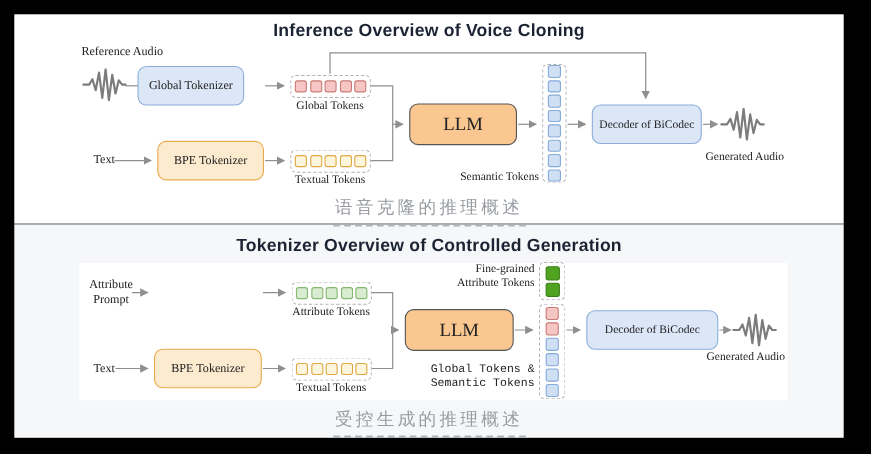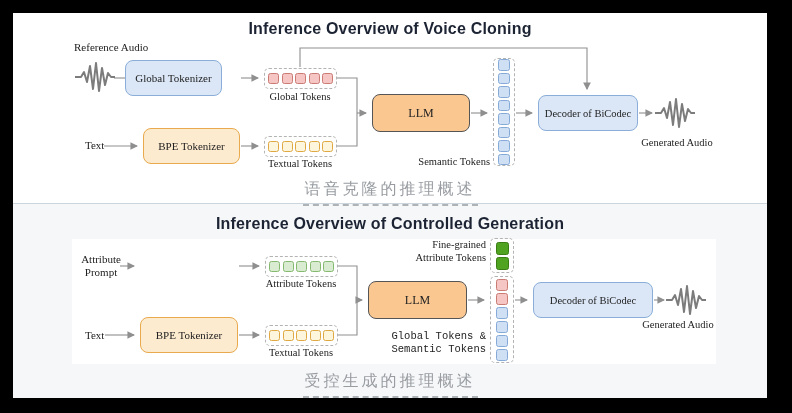--- a/index.html
+++ b/index.html
@@ -15,21 +15,21 @@
          font-family:"Liberation Sans",sans-serif;letter-spacing:.2px;}
   .lbl{font-family:"Liberation Serif",serif;font-size:11px;color:#222;white-space:nowrap;}
   .lbl-c{text-align:center;}
   .lbl-r{text-align:right;white-space:normal;line-height:12.5px;}
   .lbl-sm{font-size:10.5px;}
 
   .box{border:1px solid;border-radius:8px;display:flex;align-items:center;justify-content:center;
        font-family:"Liberation Serif",serif;font-size:11px;color:#222;white-space:nowrap;}
   .box-blue{background:#dbe7f7;border-color:#8aaed8;}
   .box-orange{background:#fdebd0;border-color:#e9aa4d;}
-  .box-llm{background:#fac791;border-color:#555555;font-size:12px;text-align:right;}
+  .box-llm{background:#fac791;border-color:#555555;font-size:17px;text-align:right;}
 
   .tok-row{border:1px dashed #b3b3b3;border-radius:5px;display:flex;flex-direction:row;
            align-items:center;justify-content:center;gap:2.5px;}
   .tok-col{border:1px dashed #b3b3b3;border-radius:5px;display:flex;flex-direction:column;
            align-items:center;justify-content:center;gap:2px;}
   .tok{display:block;width:11px;height:11px;border-radius:2.5px;border:1px solid;box-sizing:border-box;}
   .tok-col .tok{width:12px;height:12px;}
   .tok-pink{background:#f6c6c4;border-color:#c97b74;}
   .tok-yellow{background:#fdf6dc;border-color:#dfa843;}
   .tok-blue{background:#cfe0f4;border-color:#85aad8;}
@@ -132,21 +132,21 @@
 
   <svg class="abs" style="left:655px;top:98px;" width="40" height="30" viewBox="0 0 40 30">
     <path d="M0,15 H6 L9,10 L12,20 L15,4 L18,27 L21,1 L24,29 L27,6 L30,23 L33,11 L36,15 H40" stroke="#7c7c7c" stroke-width="2" fill="none" stroke-linejoin="round" stroke-linecap="round"></path>
   </svg>
   <div class="abs lbl lbl-sm lbl-c" style="left:627px;top:137px;width:100px;">Generated Audio</div>
 
   <div class="abs caption-wrap" style="left:13px;top:179px;width:754px;">
     <span class="caption">语音克隆的推理概述</span>
   </div>
 
-  <div class="abs title" style="left:13px;top:215px;width:754px;">Inference Overview of Controlled Generation</div>
+  <div class="abs title" style="left:13px;top:215px;width:754px;">Tokenizer Overview of Controlled Generation</div>
 
   <div class="abs lbl lbl-c" style="left:69px;top:253px;width:64px;line-height:13px;">
     <span style="display:block;">Attribute</span>
     <span style="display:block;">Prompt</span>
   </div>
 
 
   <div class="abs tok-row" style="left:265px;top:256px;width:73px;height:21px;">
       <span class="tok tok-green"></span>
       <span class="tok tok-green"></span>

